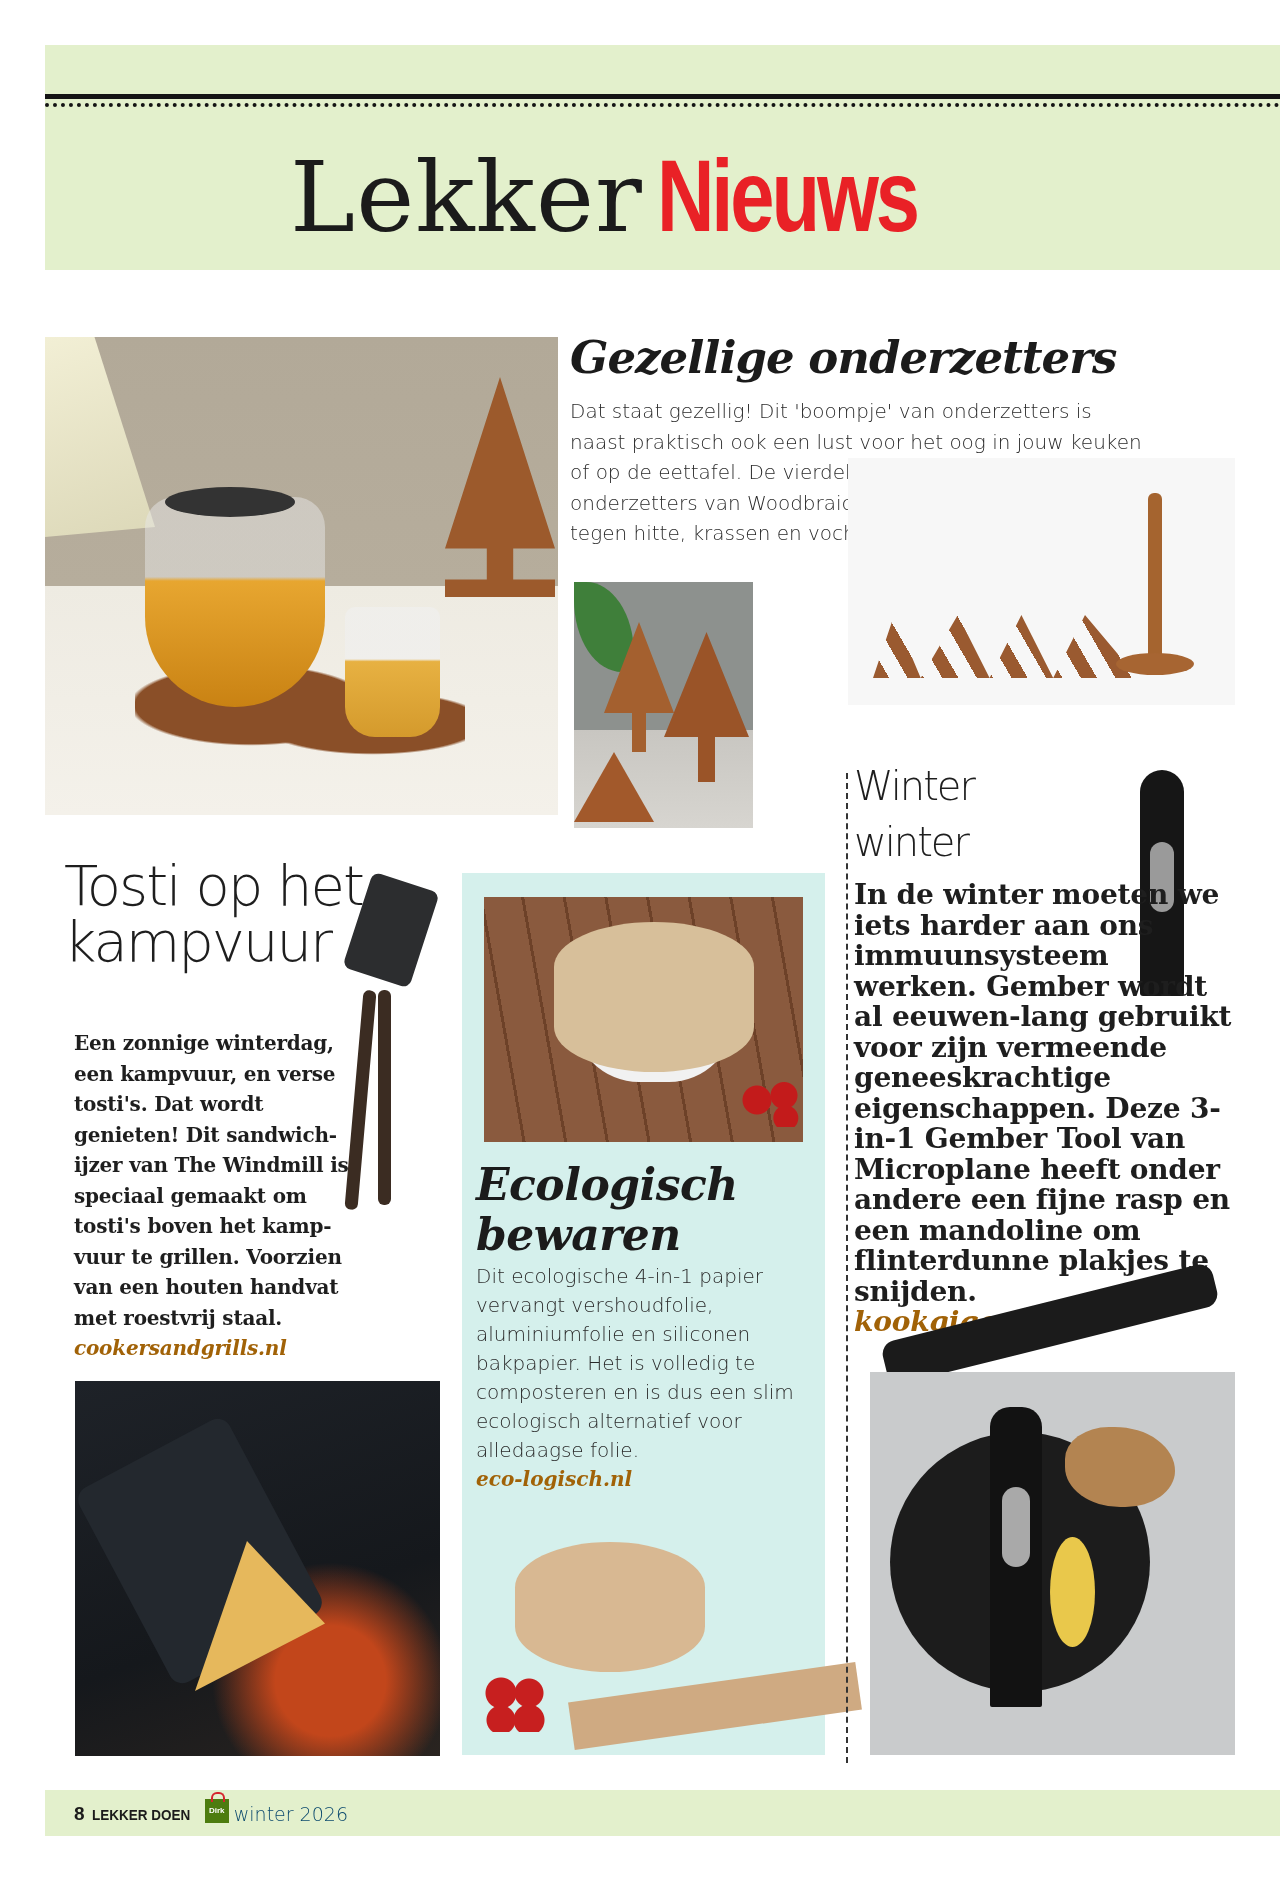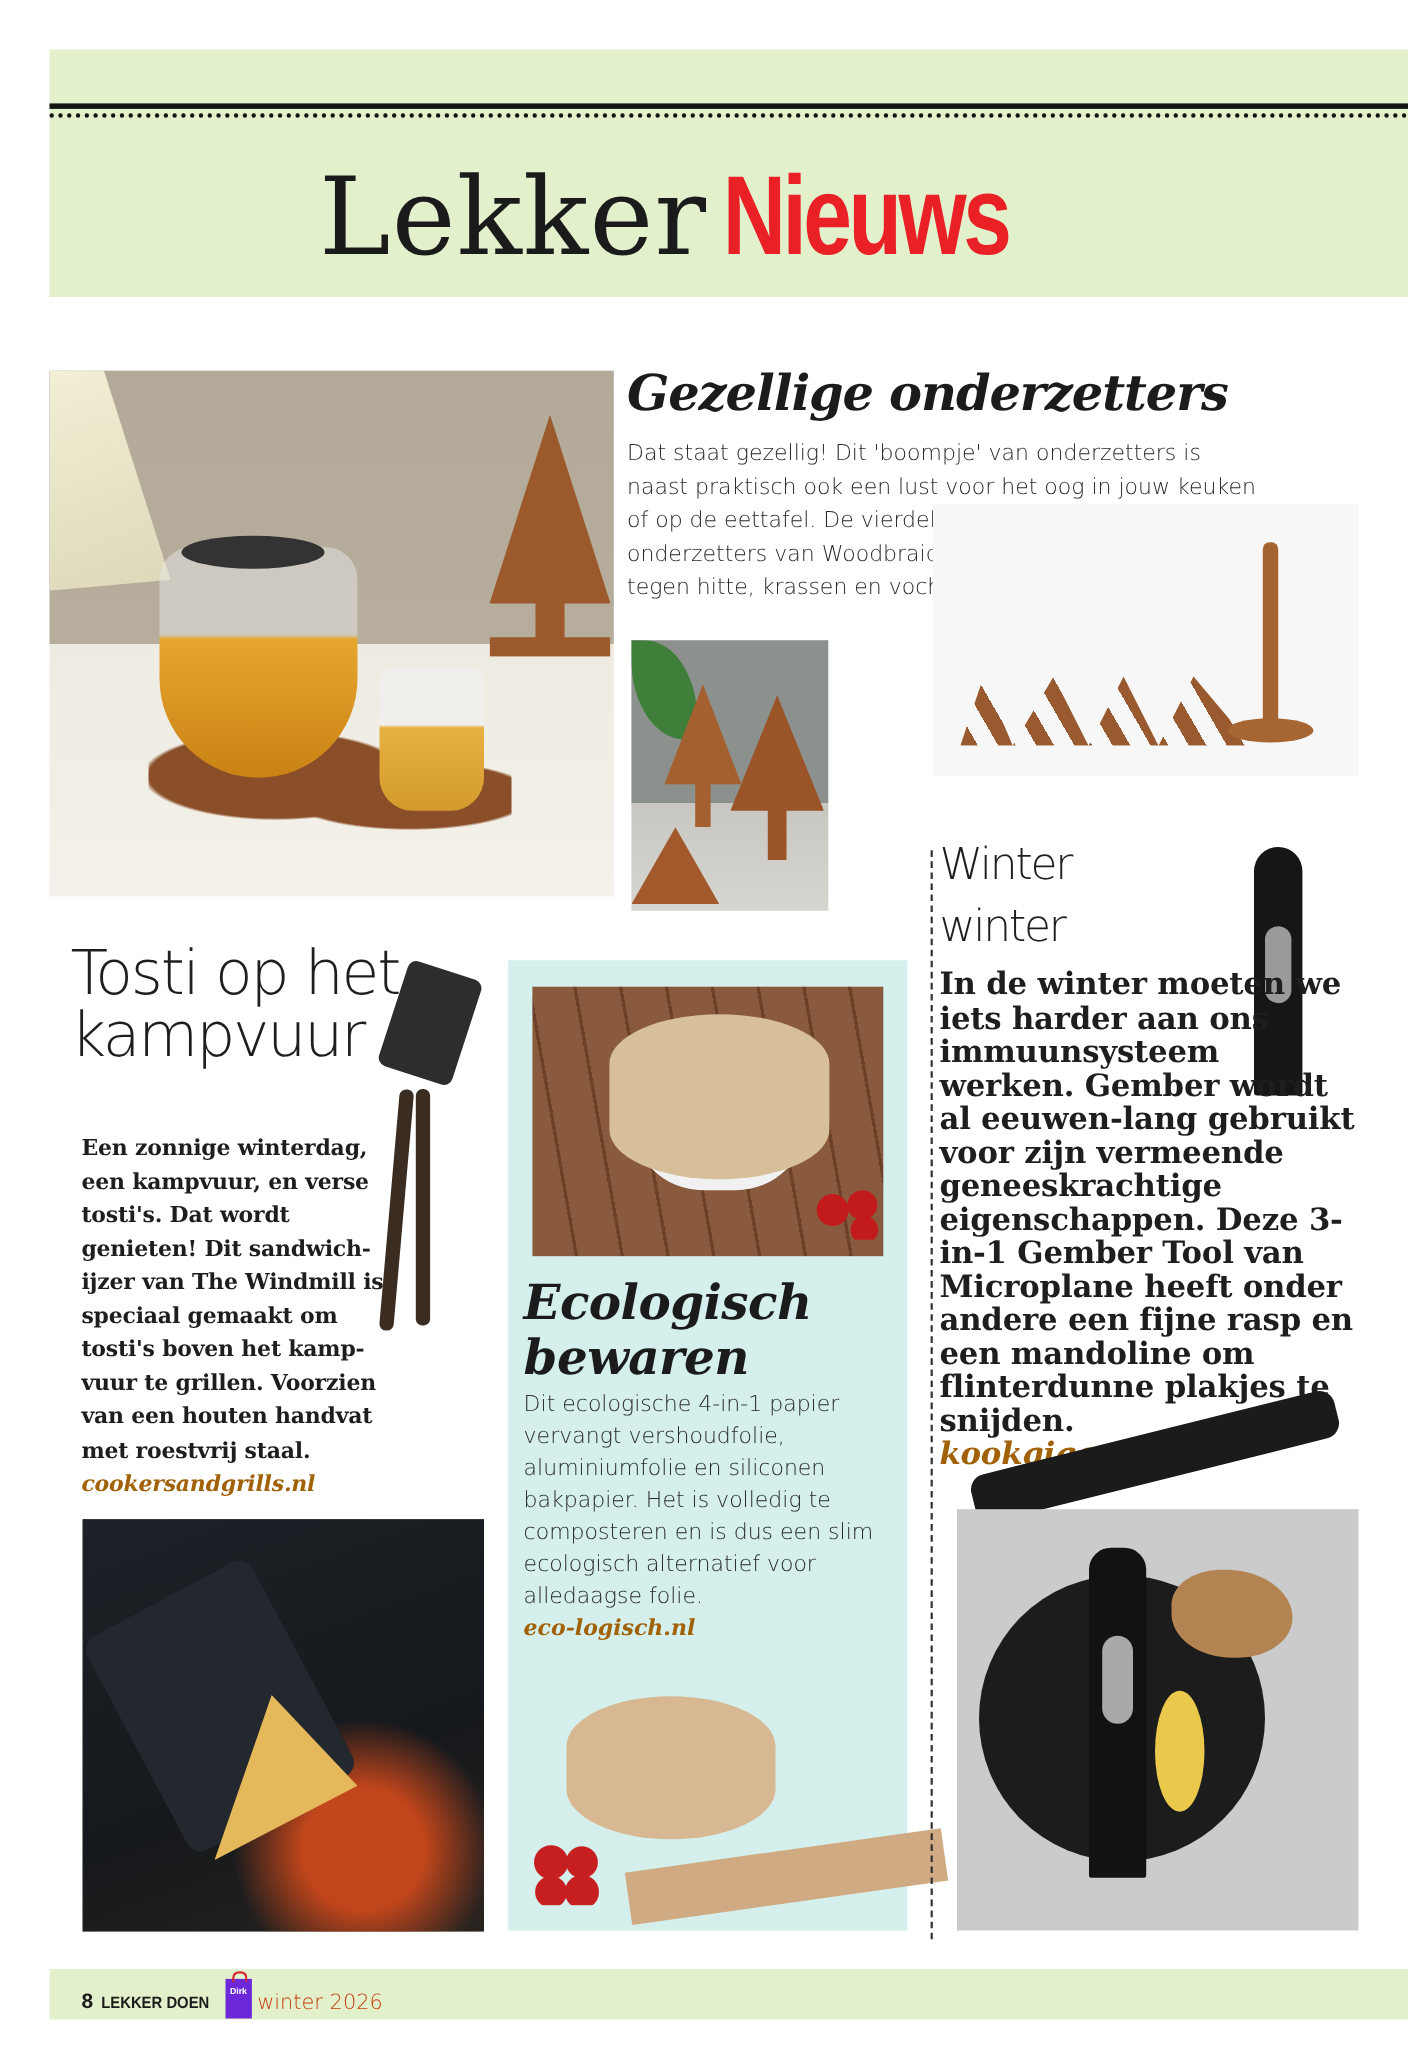--- a/index.html
+++ b/index.html
@@ -72,24 +72,24 @@
   .tosti-body{left:74px;top:1028px;width:275px;font-size:20px;line-height:30.5px;letter-spacing:-0.2px;}
   .eco-title{left:476px;top:1160px;font-size:44px;line-height:50px;letter-spacing:-0.5px;}
   .eco-body{left:476px;top:1262px;width:340px;font-size:20px;line-height:29px;}
   .winter-title{left:854px;top:758px;font-size:40px;line-height:56px;}
   .winter-body{left:854px;top:880px;width:380px;font-size:28px;line-height:30.5px;letter-spacing:-0.2px;}
   
   .footer-band{left:45px;top:1790px;width:1235px;height:46px;background:#e3f0cc;}
   .footer{left:74px;top:1802px;display:flex;align-items:center;white-space:nowrap;}
   .footer .pg{font-family:"Liberation Sans",sans-serif;font-weight:bold;font-size:19px;color:#1b1b1b;margin-right:7px;}
   .footer .mag{font-family:"Liberation Sans",sans-serif;font-weight:bold;font-size:15px;color:#1b1b1b;transform:scaleX(.9);transform-origin:left;margin-right:2px;}
-  .footer .bag{width:24px;height:36px;background:#6d28d9;position:relative;margin:0 5px 0 2px;top:-3px;}
+  .footer .bag{width:24px;height:24px;background:#4d7c0f;position:relative;margin:0 5px 0 2px;top:-3px;}
   .footer .bag::before{content:"";position:absolute;left:6px;top:-7px;width:10px;height:8px;border:2px solid #d5242b;border-bottom:none;border-radius:6px 6px 0 0;}
   .footer .bag span{position:absolute;left:0;top:7px;width:24px;text-align:center;font-family:"Liberation Sans",sans-serif;font-weight:bold;font-size:8px;color:#fff;}
-  .footer .season{font-family:"DejaVu Sans",sans-serif;font-weight:200;font-size:19px;color:#c2410c;}
+  .footer .season{font-family:"DejaVu Sans",sans-serif;font-weight:200;font-size:19px;color:#0c4a6e;}
 </style>
 </head>
 <body>
 
 <div class="abs header-band"></div>
 <div class="abs rule-thick"></div>
 <div class="abs rule-dotted"></div>
 <div class="abs title">
   <span class="t1">Lekker</span><span class="t2">Nieuws</span>
 </div>

